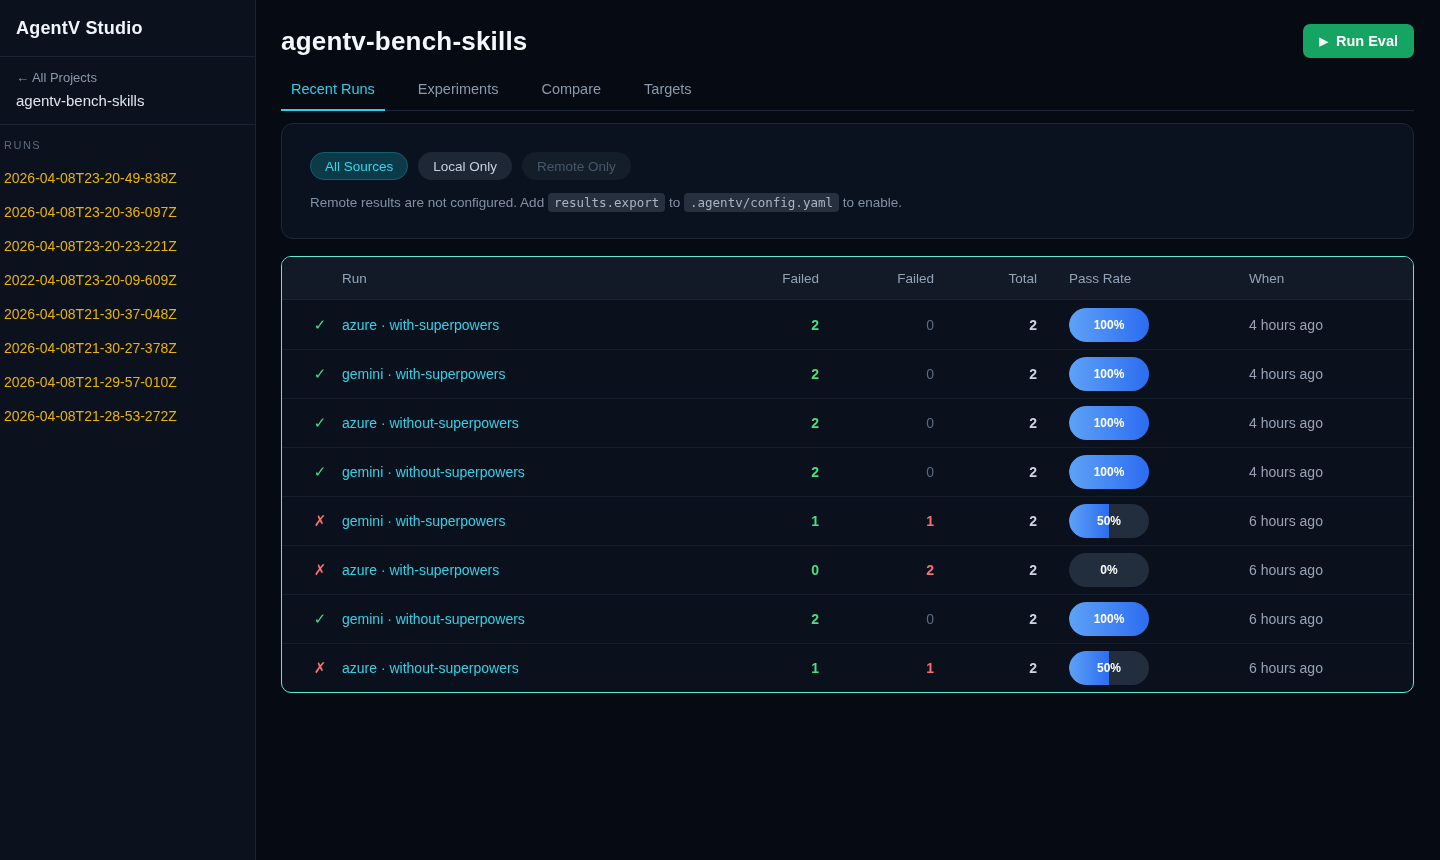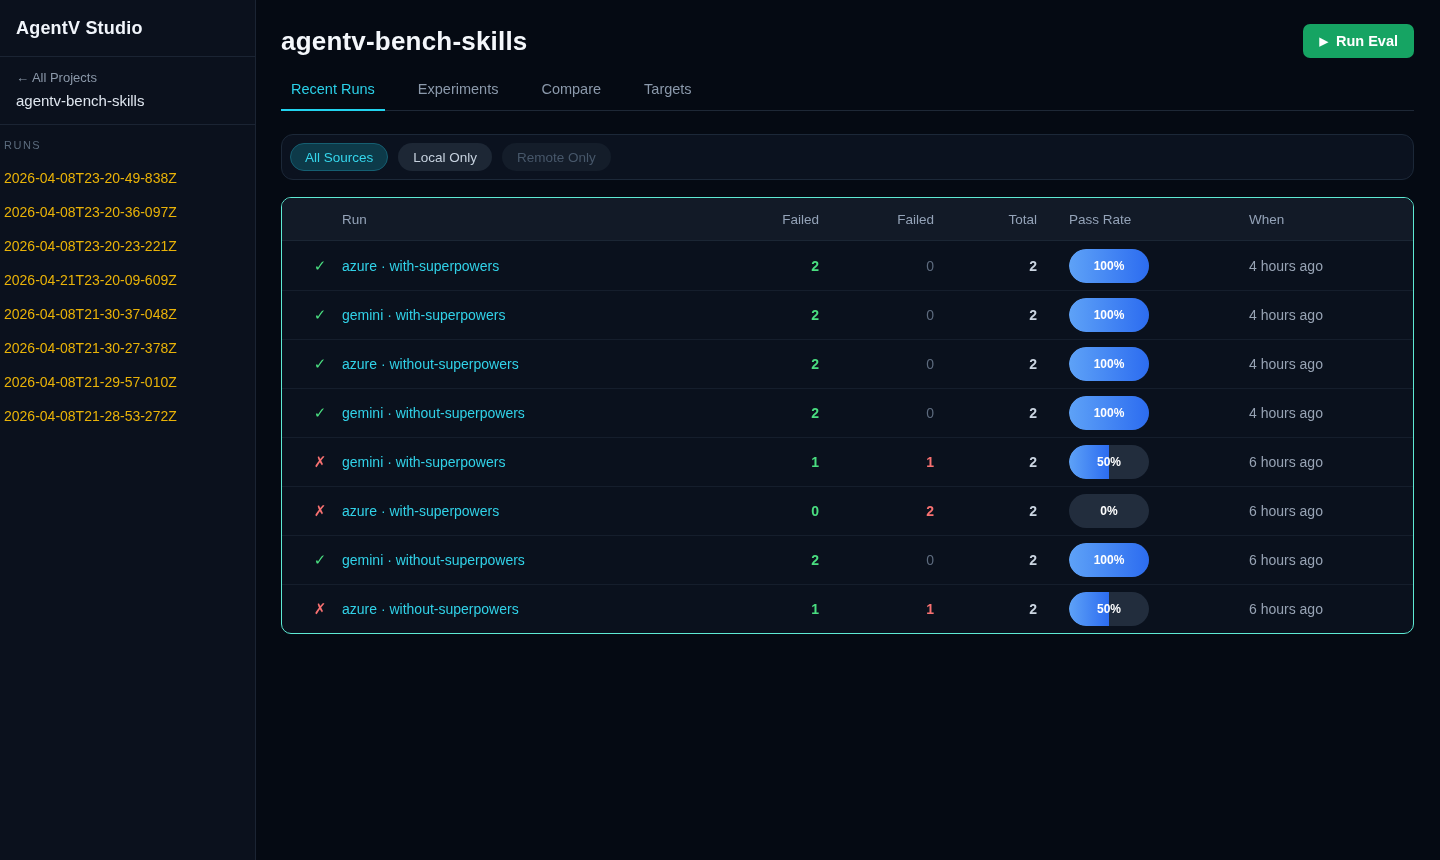--- a/index.html
+++ b/index.html
@@ -48,21 +48,21 @@
     border-bottom:1px solid #1e2836;
   }
   .tab {
     padding:0 10px 12px; font-size:14.5px; color:#8b99ab;
     cursor:pointer; border-bottom:2px solid transparent; margin-bottom:-1px;
   }
   .tab.active { color:#2bd0e8; border-bottom-color:#22d3ee; }
 
   
   .filter-card {
-    margin-top:23px; padding:8px;
+    margin-top:12px; padding:28px;
     background:#0b121f;
     border:1px solid #1c2838; border-radius:12px;
   }
   .pill-row { display:flex; gap:10px; }
   .pill {
     height:28px; display:inline-flex; align-items:center;
     padding:0 14px; border-radius:999px; font-size:13.5px;
     border:1px solid transparent; cursor:pointer; font-family:inherit;
   }
   .pill.active { background:#0d3a49; color:#35d6ec; border-color:#155e71; }
@@ -131,21 +131,21 @@
   <div class="sb-project">
     <a class="sb-back">← All Projects</a>
     <div class="sb-proj-name">agentv-bench-skills</div>
   </div>
   <div class="sb-runs">
     <div class="sb-runs-label">RUNS</div>
     <ul class="sb-run-list">
         <li>2026-04-08T23-20-49-838Z</li>
         <li>2026-04-08T23-20-36-097Z</li>
         <li>2026-04-08T23-20-23-221Z</li>
-        <li>2026-04-21T23-20-09-609Z</li>
+        <li>2022-04-08T23-20-09-609Z</li>
         <li>2026-04-08T21-30-37-048Z</li>
         <li>2026-04-08T21-30-27-378Z</li>
         <li>2026-04-08T21-29-57-010Z</li>
         <li>2026-04-08T21-28-53-272Z</li>
       </ul>
   </div>
 </aside>
 
 <main class="main">
 
@@ -163,20 +163,21 @@
       <div class="tab">Compare</div>
       <div class="tab">Targets</div>
     </nav>
 
   <section class="filter-card">
     <div class="pill-row">
         <button class="pill active">All Sources</button>
         <button class="pill default">Local Only</button>
         <button class="pill disabled">Remote Only</button>
       </div>
+    <p class="filter-note"><span>Remote results are not configured. Add </span><span class="code-chip">results.export</span><span> to </span><span class="code-chip">.agentv/config.yaml</span><span> to enable.</span></p>
   </section>
 
   <section class="runs-table">
     <div class="trow thead">
       <div></div>
       <div>Run</div>
       <div class="c-right">Failed</div>
       <div class="c-right">Failed</div>
       <div class="c-right">Total</div>
       <div class="c-pad32">Pass Rate</div>

